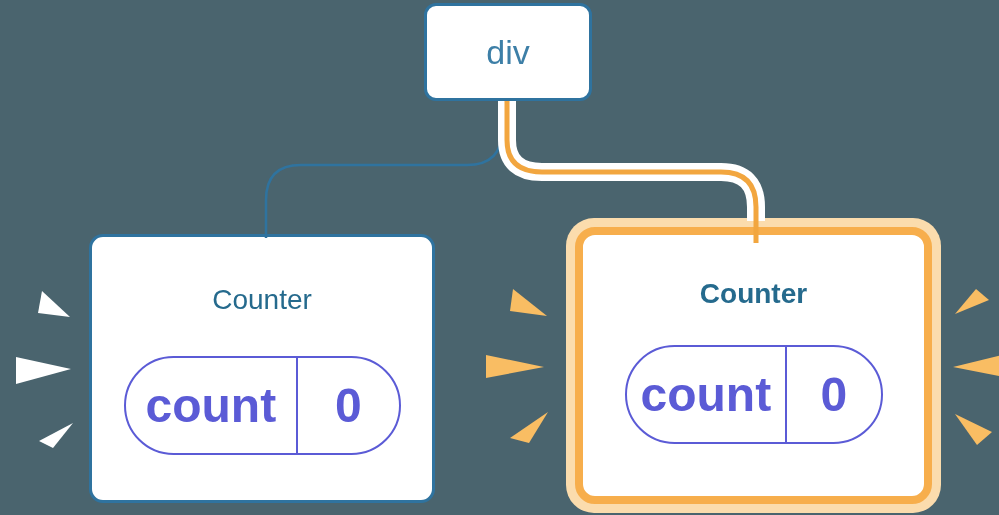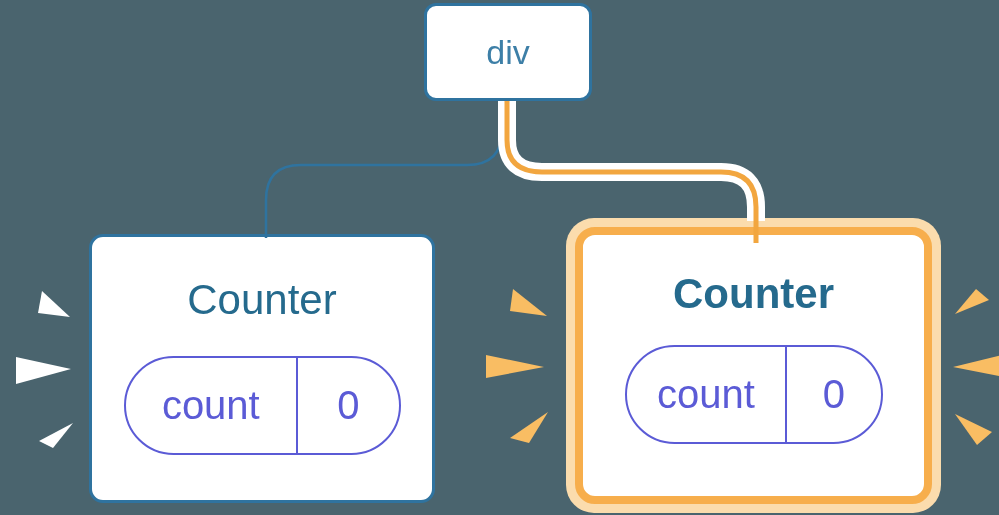--- a/index.html
+++ b/index.html
@@ -34,35 +34,35 @@
     box-sizing:border-box;background:#fbdcad;border-radius:28px;padding:9px;
   }
   .card-right-inner{
     box-sizing:border-box;width:100%;height:100%;
     background:#ffffff;border:8px solid #f7ae4c;border-radius:20px;
     display:flex;flex-direction:column;align-items:center;
   }
   .card-right-inner .card-title{margin-top:36px;font-weight:700;}
 
   .card-title{
-    font-size:42px;line-height:46px;font-weight:500;color:#256a8d;
+    font-size:28px;line-height:46px;font-weight:500;color:#256a8d;
   }
 
   
   .state-pill{
     box-sizing:border-box;height:99px;
     border:2px solid #5b5bd6;border-radius:60px;
     display:flex;align-items:stretch;overflow:hidden;
     background:#ffffff;
   }
   .card-left .state-pill{width:277px;margin-top:33px;}
   .card-right-inner .state-pill{width:258px;margin-top:28px;}
   .pill-cell{
     display:flex;align-items:center;justify-content:center;
-    font-size:40px;color:#5b5bd6;font-weight:400;
+    font-size:48px;color:#5b5bd6;font-weight:700;
   }
   .pill-key{flex:1.7;}
   .pill-value{flex:1;border-left:2px solid #5b5bd6;}
 
   
   .overlay{
     position:absolute;inset:0;width:999px;height:515px;
     pointer-events:none;
   }
 </style>

